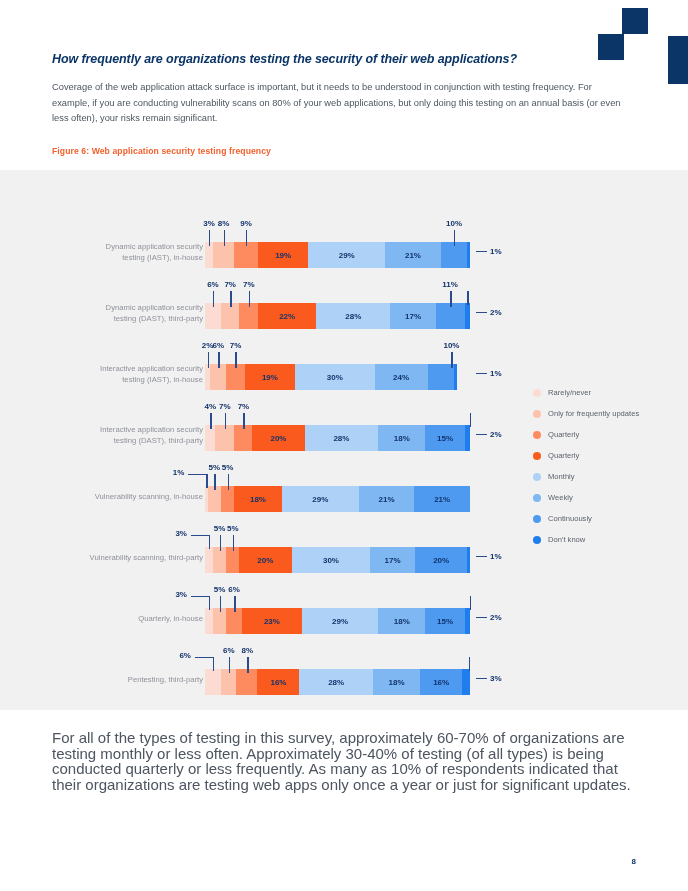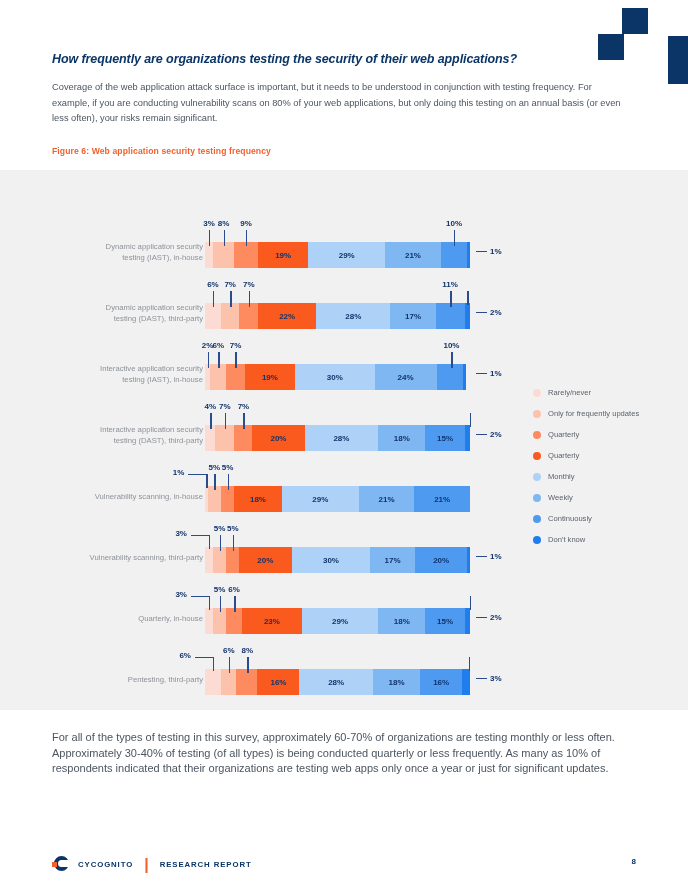--- a/index.html
+++ b/index.html
@@ -50,21 +50,21 @@
   .right-call .dash{display:inline-block;width:11px;height:1.4px;background:#2b4b8f;}
 
   
   .legend{position:absolute;left:533px;top:382px;}
   .leg{display:flex;align-items:center;height:21px;}
   .swatch{width:8px;height:8px;border-radius:50%;margin-right:7px;flex:0 0 auto;}
   .legtxt{font-size:7.6px;color:#5c636d;}
 
   
   .after{position:absolute;left:52px;top:730px;width:588px;}
-  .after p{margin:0 0 13px 0;font-size:11px;line-height:15.5px;color:#4c5560;}
+  .after p{margin:0 0 13px 0;font-size:15px;line-height:15.5px;color:#4c5560;}
 
   
   .footer{position:absolute;left:0;bottom:0;width:688px;height:44px;}
   .logo{position:absolute;left:52px;top:8px;display:flex;align-items:center;gap:7px;}
   .mark{position:relative;width:19px;height:19px;}
   .mark .ring{position:absolute;left:2px;top:1px;width:15px;height:15px;border:4px solid #0b3567;border-radius:50%;box-sizing:border-box;}
   .mark .gap{position:absolute;left:9px;top:5px;width:9px;height:7px;background:#f1f1f1;}
   .mark .sq{position:absolute;left:0px;top:7px;width:5px;height:5px;background:#f2612d;}
   .brand{font-size:7.8px;font-weight:bold;letter-spacing:.9px;color:#0b3567;}
   .bsep{color:#f2612d;font-weight:bold;margin:0 4px;}
@@ -159,21 +159,21 @@
         <div class="bar">
           <div class="seg" style="width: 5.3px; background: rgb(252, 220, 210);"></div>
           <div class="seg" style="width: 15.9px; background: rgb(252, 194, 171);"></div>
           <div class="seg" style="width: 18.55px; background: rgb(253, 139, 95);"></div>
           <div class="seg" style="width: 50.35px; background: rgb(250, 90, 30);">
             <span>19%</span>
           </div>
           <div class="seg" style="width: 79.5px; background: rgb(174, 210, 247);">
             <span>30%</span>
           </div>
-          <div class="seg" style="width: 62px; background: rgb(127, 183, 242);">
+          <div class="seg" style="width: 53px; background: rgb(127, 183, 242);">
             <span>24%</span>
           </div>
           <div class="seg" style="width: 26.5px; background: rgb(78, 154, 240);"></div>
           <div class="seg" style="width: 2.65px; background: rgb(31, 125, 237);"></div>
         </div>
         <div class="tick" style="left: 207.65px; top: 2px;"></div>
         <div class="callout" style="left: 207.65px; top: -9px;">2%</div>
         <div class="tick" style="left: 218.25px; top: 2px;"></div>
         <div class="callout" style="left: 218.25px; top: -9px;">6%</div>
         <div class="tick" style="left: 235.475px; top: 2px;"></div>
@@ -377,25 +377,15 @@
         <span class="swatch" style="background: rgb(31, 125, 237);"></span>
         <span class="legtxt">Don't know</span>
       </div>
     </div>
 
   <div class="after">
     <p>For all of the types of testing in this survey, approximately 60-70% of organizations are testing monthly or less often. Approximately 30-40% of testing (of all types) is being conducted quarterly or less frequently. As many as 10% of respondents indicated that their organizations are testing web apps only once a year or just for significant updates.</p>
   </div>
 
   <div class="footer">
-    <div class="logo">
-      <span class="mark">
-        <span class="ring"></span>
-          <span class="gap" style="background:#fff"></span>
-          <span class="sq"></span>
-      </span>
-      <span class="brand">CYCOGNITO</span>
-      <span class="bsep">|</span>
-      <span class="brand">RESEARCH REPORT</span>
-    </div>
     <div class="pageno">8</div>
   </div>
 </div>
 
 </body></html>

